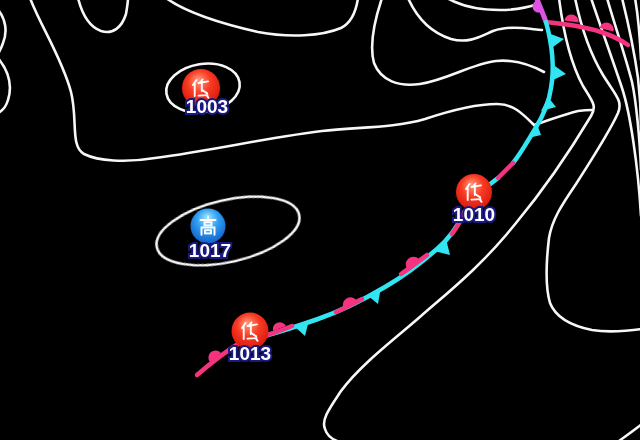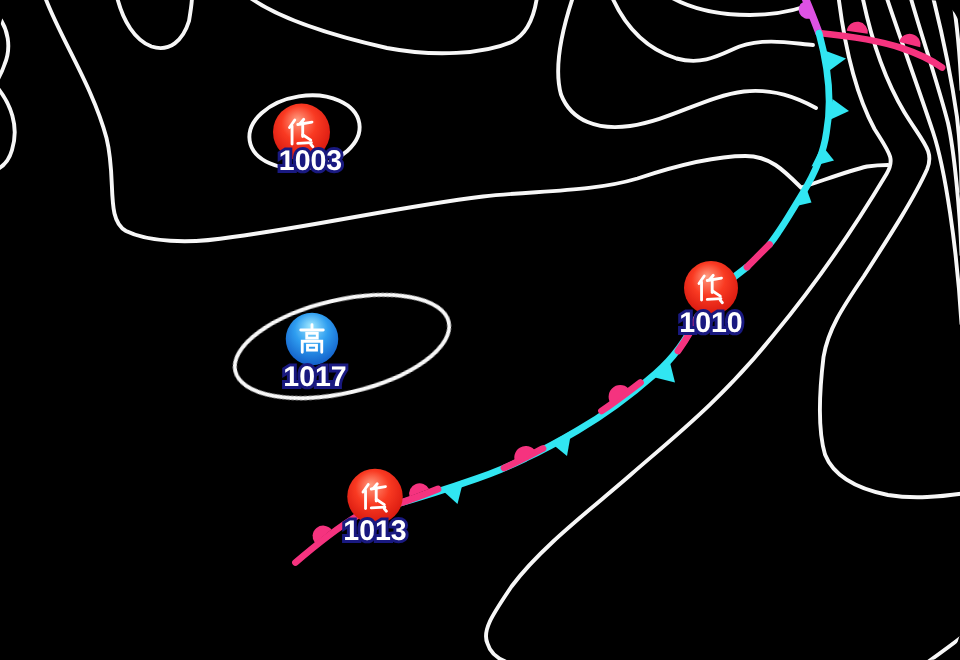--- a/index.html
+++ b/index.html
@@ -1,16 +1,16 @@
 <!DOCTYPE html>
 <html><head>
 <meta charset="utf-8">
 <style>
   html,body{margin:0;padding:0;background:#000;}
-  .stage{position:relative;width:640px;height:440px;background:#000;overflow:hidden;border-radius:20px;}
+  .stage{position:relative;width:640px;height:440px;background:#000;overflow:hidden;}
   svg{display:block;}
   .plabel{
     font-family:"Liberation Sans","DejaVu Sans",sans-serif;
     font-size:19px;
     font-weight:bold;
   }
 </style>
 </head>
 <body>
 

